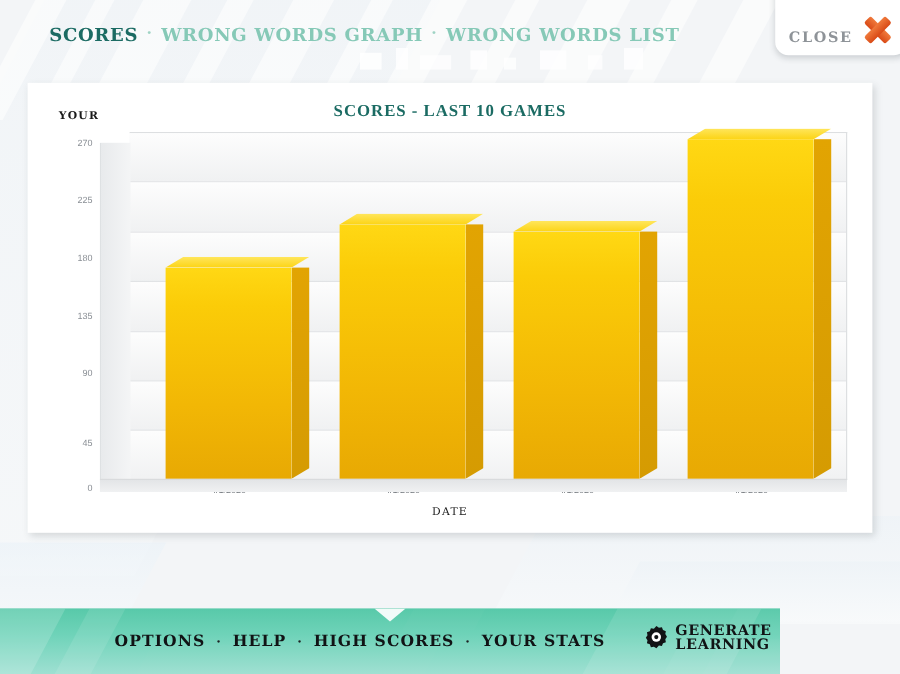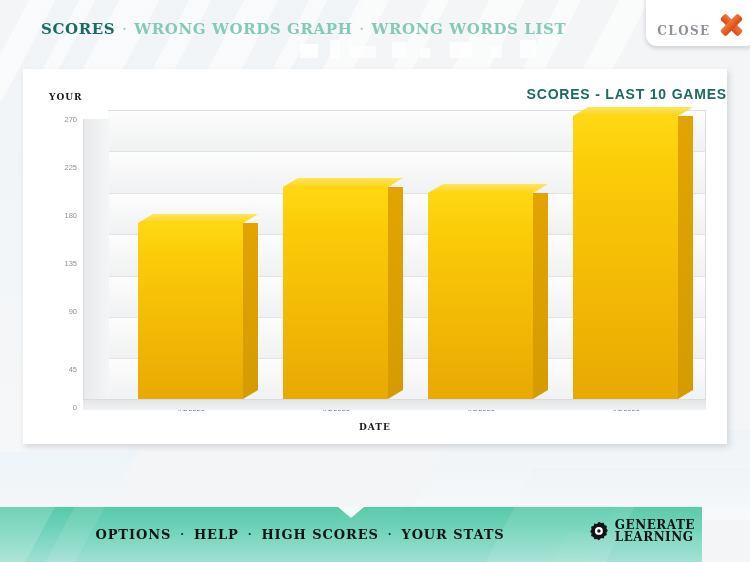--- a/index.html
+++ b/index.html
@@ -67,22 +67,22 @@
     background:#ffffff;
     box-shadow:2px 3px 6px rgba(60,70,80,.18);
   }
 
   #score-axis-label {
     position:absolute; left:26px; top:23px;
     font-family:"DejaVu Serif", serif; font-weight:bold;
     font-size:9px; letter-spacing:1px; color:#1a1a1a;
   }
   #chart-title {
-    position:absolute; left:0; right:0; top:17px; text-align:right;
-    font-family:Liberation Sans, sans-serif; font-weight:bold;
+    position:absolute; left:0; right:0; top:17px; text-align:center;
+    font-family:Liberation Serif, serif; font-weight:bold;
     font-size:14px; letter-spacing:.8px; color:#1b6b63;
   }
 
   
   #plot {
     position:absolute; left:60px; top:41px; width:623px; height:300px;
   }
   
   #wall {
     position:absolute; left:25px; top:0; width:598px; height:290px;
@@ -129,27 +129,27 @@
     background:linear-gradient(180deg,#ffe65c 0%,#fcd416 100%);
     clip-path:polygon(0 100%,15px 0,100% 0,calc(100% - 15px) 100%);
   }
   .xlabel {
     position:absolute; top:100%; margin-top:5px; width:100%;
     text-align:center; font-size:7.5px; color:#6f7479;
     font-family:"Liberation Sans", sans-serif;
   }
   #date-axis-label {
     position:absolute; left:0; right:0; bottom:12px; text-align:center;
-    font-family:"DejaVu Serif", serif; font-weight:bold;
+    font-family:"DejaVu Serif", serif; font-weight:normal;
     font-size:9px; letter-spacing:1px; color:#1a1a1a;
   }
 
   
   #footer {
-    position:absolute; left:0; bottom:0; width:702px; height:55px;
+    position:absolute; left:0; bottom:0; width:650px; height:55px;
     background:linear-gradient(180deg,#58c9a9 0%,#6fd3b9 40%,#9fe0d2 100%);
     overflow:hidden;
   }
   #footer .fshape {
     position:absolute; background:rgba(255,255,255,.16);
     transform:skewX(-28deg);
   }
   #footer .fshape.dark { background:rgba(255,255,255,.10); }
   #footer-notch {
     position:absolute; left:50%; top:0; margin-left:-13px;

